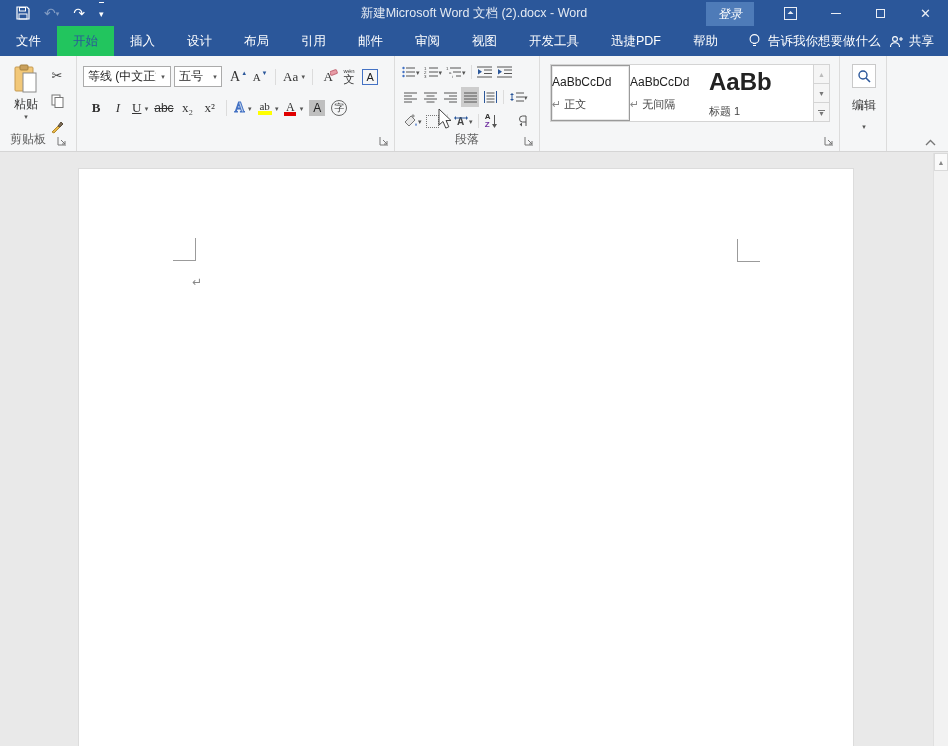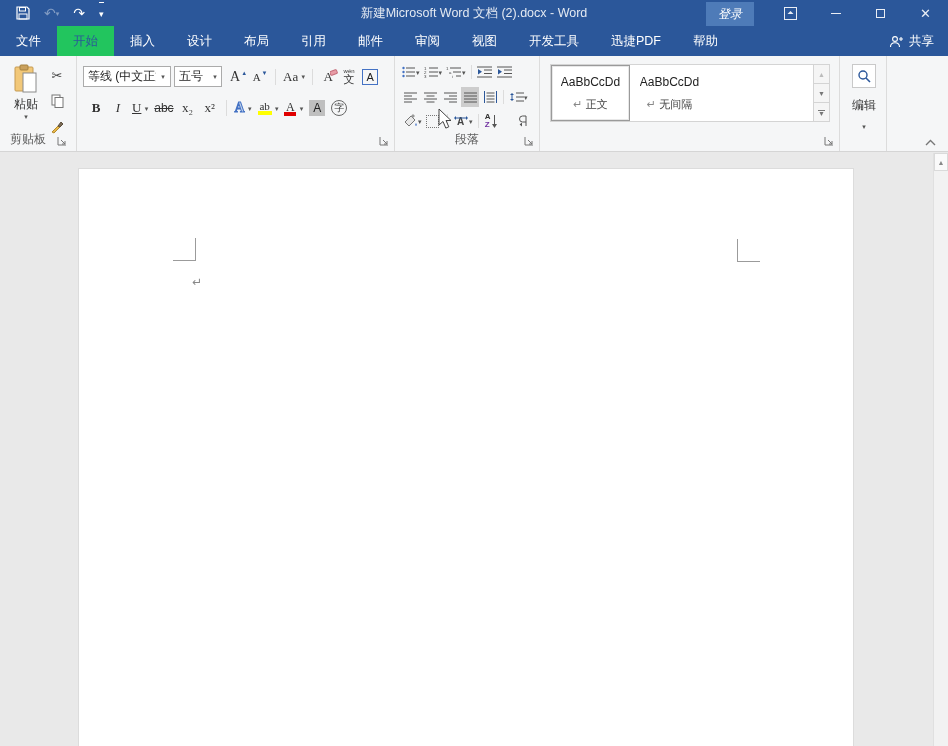--- a/index.html
+++ b/index.html
@@ -70,21 +70,21 @@
   .prow1 { left:6px; top:6px; } .prow2 { left:6px; top:31px; } .prow3 { left:6px; top:55px; }
   .rbtn.hl { background:#CDCDCD; }
   .dottedbox { width:13px; height:13px; border:1px dotted #777; }
   .sortAZ { display:flex; align-items:center; gap:1px; }
   .sortAZ .letters { display:flex; flex-direction:column; line-height:1; font-size:8px; font-weight:bold; }
   .sortAZ .za { color:#333; } .sortAZ .zz { color:#7030A0; }
 
   
   .g-styles { left:540px; width:300px; }
   .gallery { position:absolute; left:10px; top:8px; width:280px; height:58px; background:#fff; border:1px solid #D4D4D4; display:flex; }
-  .stylecard { width:79px; height:100%; display:flex; flex-direction:column; align-items:center; justify-content:center; gap:8px; cursor:default; }
+  .stylecard { width:79px; height:100%; display:flex; flex-direction:column; justify-content:center; gap:8px; cursor:default; }
   .stylecard .prev { font-size:12px; color:#222; white-space:nowrap; overflow:hidden; max-width:74px; }
   .stylecard .nm { font-size:11px; color:#444; white-space:nowrap; }
   .stylecard.sel { border:1px solid #9A9A9A; background:#fff; box-shadow:inset 0 0 0 1px #E8E8E8; }
   .stylecard.h1 .prev { font-size:24px; font-weight:bold; }
   .gscroll { margin-left:auto; width:16px; display:flex; flex-direction:column; border-left:1px solid #D4D4D4; }
   .gsbtn { flex:1; display:flex; align-items:center; justify-content:center; font-size:7px; color:#777; border-bottom:1px solid #D4D4D4; background:#F5F5F5; }
   .gsbtn:last-child { border-bottom:none; flex-direction:column; line-height:3px; }
 
   
   .g-edit { left:840px; width:47px; }
@@ -157,20 +157,29 @@
     <div class="tab">插入</div>
     <div class="tab">设计</div>
     <div class="tab">布局</div>
     <div class="tab">引用</div>
     <div class="tab">邮件</div>
     <div class="tab">审阅</div>
     <div class="tab">视图</div>
     <div class="tab">开发工具</div>
     <div class="tab">迅捷PDF</div>
     <div class="tab">帮助</div>
+    <div class="tellme">
+      <span>
+        <svg width="13" height="16" viewBox="0 0 13 16">
+            <circle cx="6.5" cy="6" r="4.4" fill="none" stroke="#fff" stroke-width="1.1"></circle>
+            <path d="M5 10.5h3M5 12.5h3" stroke="#fff" stroke-width="1.1"></path>
+          </svg>
+      </span>
+      <span>告诉我你想要做什么</span>
+    </div>
     <div class="share">
       <span>
         <svg width="15" height="13" viewBox="0 0 15 13">
             <circle cx="6" cy="4" r="2.4" fill="none" stroke="#fff" stroke-width="1.1"></circle>
             <path d="M1.5 12c0-2.7 2-4.3 4.5-4.3S10.5 9.3 10.5 12" fill="none" stroke="#fff" stroke-width="1.1"></path>
             <path d="M12 2v4M10 4h4" stroke="#fff" stroke-width="1.1"></path>
           </svg>
       </span>
       <span>共享</span>
     </div>
@@ -420,20 +429,24 @@
     <div class="group g-styles">
       <div class="gallery">
         <div class="stylecard sel">
           <span class="prev">AaBbCcDd</span>
           <span class="nm"><span style="color:#888">↵</span> <span>正文</span></span>
         </div>
         <div class="stylecard">
           <span class="prev">AaBbCcDd</span>
           <span class="nm"><span style="color:#888">↵</span> <span>无间隔</span></span>
         </div>
+        <div class="stylecard h1">
+          <span class="prev">AaBb</span>
+          <span class="nm"><span>标题 1</span></span>
+        </div>
         <div class="gscroll">
           <span class="gsbtn" style="color:#BBB">▲</span>
           <span class="gsbtn">▼</span>
           <span class="gsbtn">
               <span style="display:block;width:7px;border-top:1px solid #777;margin-bottom:1px"></span>
               <span style="font-size:7px">▼</span>
             </span>
         </div>
       </div>
       <span class="launcher">

